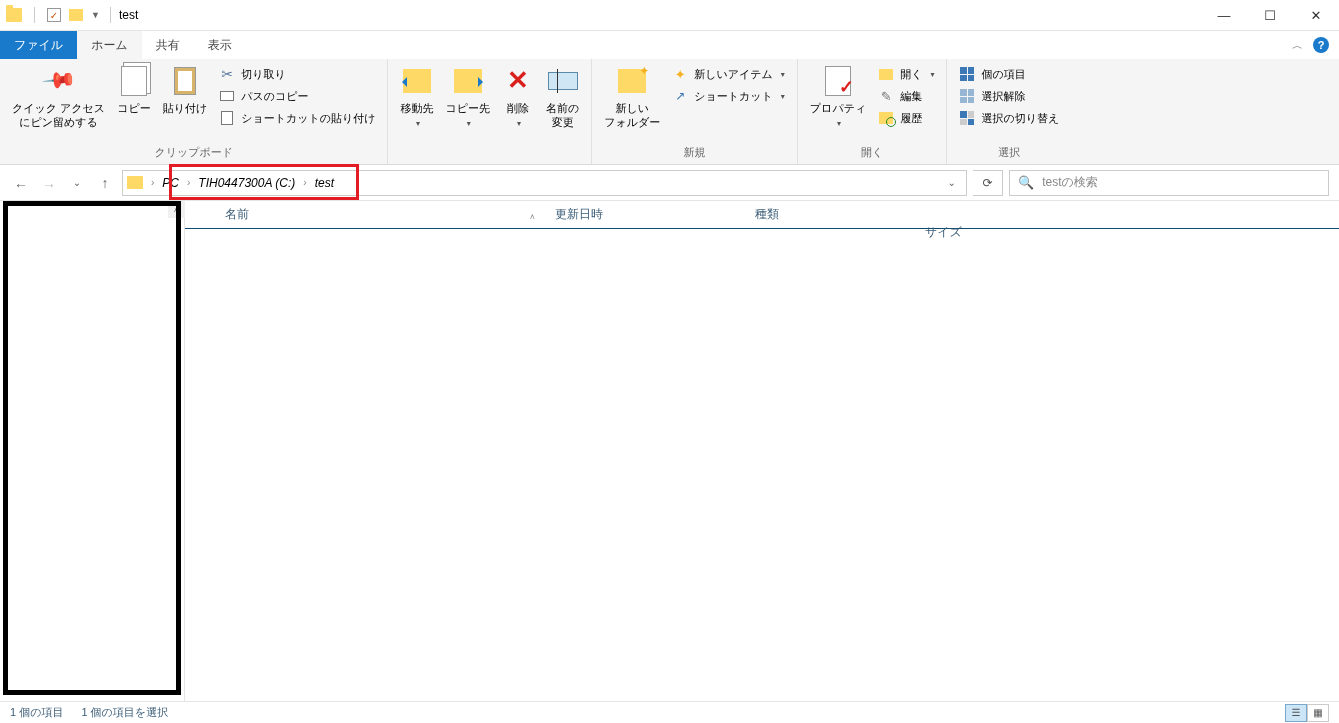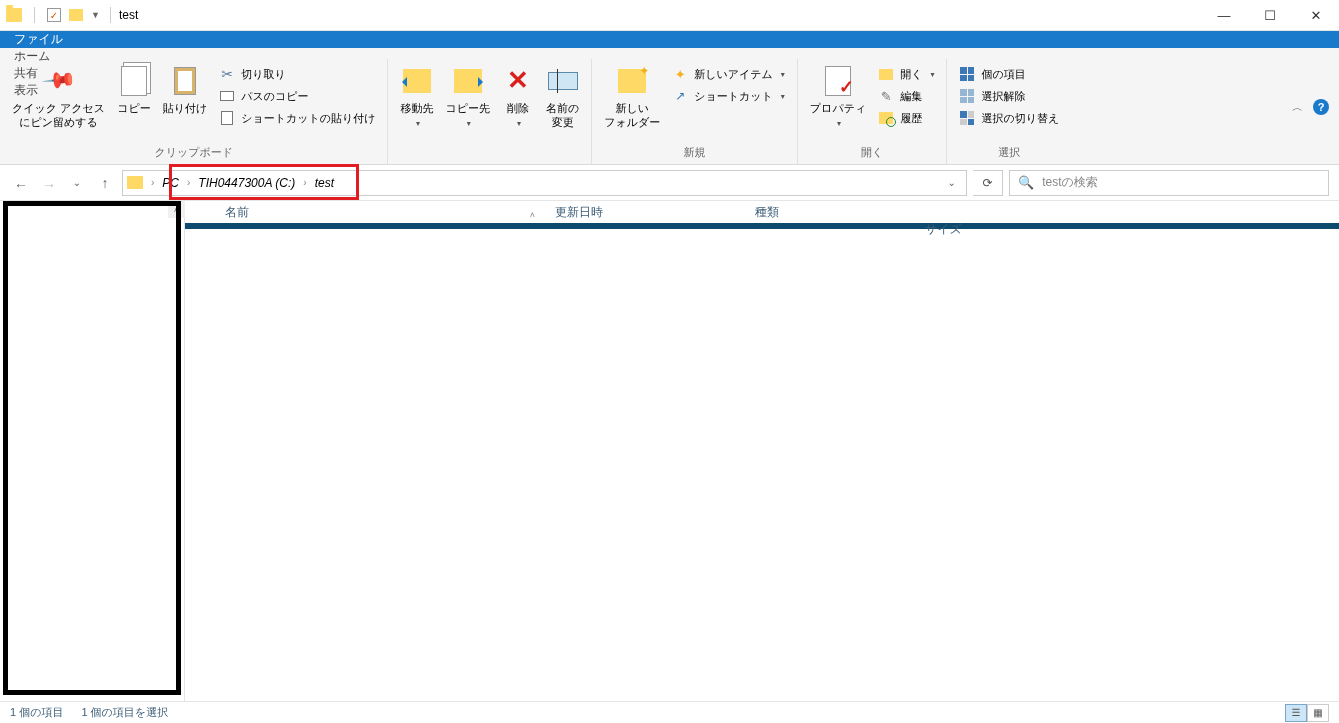--- a/index.html
+++ b/index.html
@@ -13,21 +13,21 @@
 .titlebar .qat .check { width:14px; height:14px; border:1px solid #999; display:flex; align-items:center; justify-content:center; color:#d35400; font-size:10px;}
 .titlebar .qat .mini-folder { width:14px; height:12px; background:#ffd966; }
 .titlebar .qat .caret { font-size:9px; color:#666; }
 .titlebar .sep { width:1px; height:16px; background:#ccc; margin:0 4px; }
 .titlebar .title { padding-left:4px; font-size:12px; }
 .titlebar .spacer { flex:1; }
 .titlebar .win-controls { display:flex; }
 .titlebar .win-controls div { width:46px; height:31px; display:flex; align-items:center; justify-content:center; font-size:13px; color:#333; }
 
 
-.ribbon-tabs { height: 28px; display:flex; align-items:stretch; background:#fff;flex-direction:column; }
+.ribbon-tabs { height: 28px; display:flex; align-items:stretch; background:#fff; }
 .ribbon-tabs .tab { padding:0 14px; display:flex; align-items:center; font-size:12px; color:#444; }
 .ribbon-tabs .tab.file { background:#1979ca; color:#fff; }
 .ribbon-tabs .tab.active { background:#f5f5f5; }
 .ribbon-tabs .right { margin-left:auto; display:flex; align-items:center; gap:10px; padding-right:10px; }
 .ribbon-tabs .right .chev { font-size:11px; color:#666; }
 .ribbon-tabs .right .help { width:16px; height:16px; border-radius:50%; background:#1979ca; color:#fff; display:flex; align-items:center; justify-content:center; font-size:11px; font-weight:bold;}
 
 
 .ribbon { height: 106px; background:#f5f5f5; border-bottom:1px solid #dadada; display:flex; }
 .group { border-right:1px solid #e0e0e0; display:flex; flex-direction:column; }
@@ -82,21 +82,21 @@
 .search { width:320px; height:26px; border:1px solid #ccc; display:flex; align-items:center; padding:0 8px; gap:8px; color:#888;}
 .search .mag { font-size:13px;}
 
 
 .content { display:flex; height: calc(723px - 31px - 28px - 106px - 36px - 22px); }
 .sidebar { width:185px; border-right:1px solid #e5e5e5; position:relative;}
 .sidebar .blackbox { position:absolute; top:0; left:3px; width:178px; bottom:6px; border:5px solid #000;}
 .sidebar .scroll-up{ position:absolute; top:0; right:-1px; width:17px; height:17px; background:#f0f0f0; display:flex; align-items:center; justify-content:center; font-size:9px; color:#666;}
 
 .main { flex:1; display:flex; flex-direction:column; }
-.colheaders { height:28px; display:flex; align-items:center; border-bottom:6px solid #0c4a6e; color:#3b5c77; font-size:12px; position:relative;}
+.colheaders { height:28px; display:flex; align-items:center; border-bottom:1px solid #0c4a6e; color:#3b5c77; font-size:12px; position:relative;}
 .colheaders .col { padding-left:10px; }
 .colheaders .col.name{ width:360px; padding-left:40px; position:relative;}
 .colheaders .col.name .sort{ position:absolute; right:10px; top:6px; font-size:9px; color:#888;}
 .colheaders .col.date{ width:200px;}
 .colheaders .col.type{ width:170px;}
 .colheaders .col.size{ width:130px;margin-top:35px;}
 .row { height:32px; display:flex; align-items:center; background:#e5e5e5; font-size:12px; color:#333;}
 .row .cell.name{ width:360px; padding-left:30px; display:flex; align-items:center; gap:8px; position:relative;}
 .row .cell.name .fico{ width:18px; height:14px; background:#ffd966; }
 .row .cell.date{ width:200px; padding-left:10px; color:#555;}

